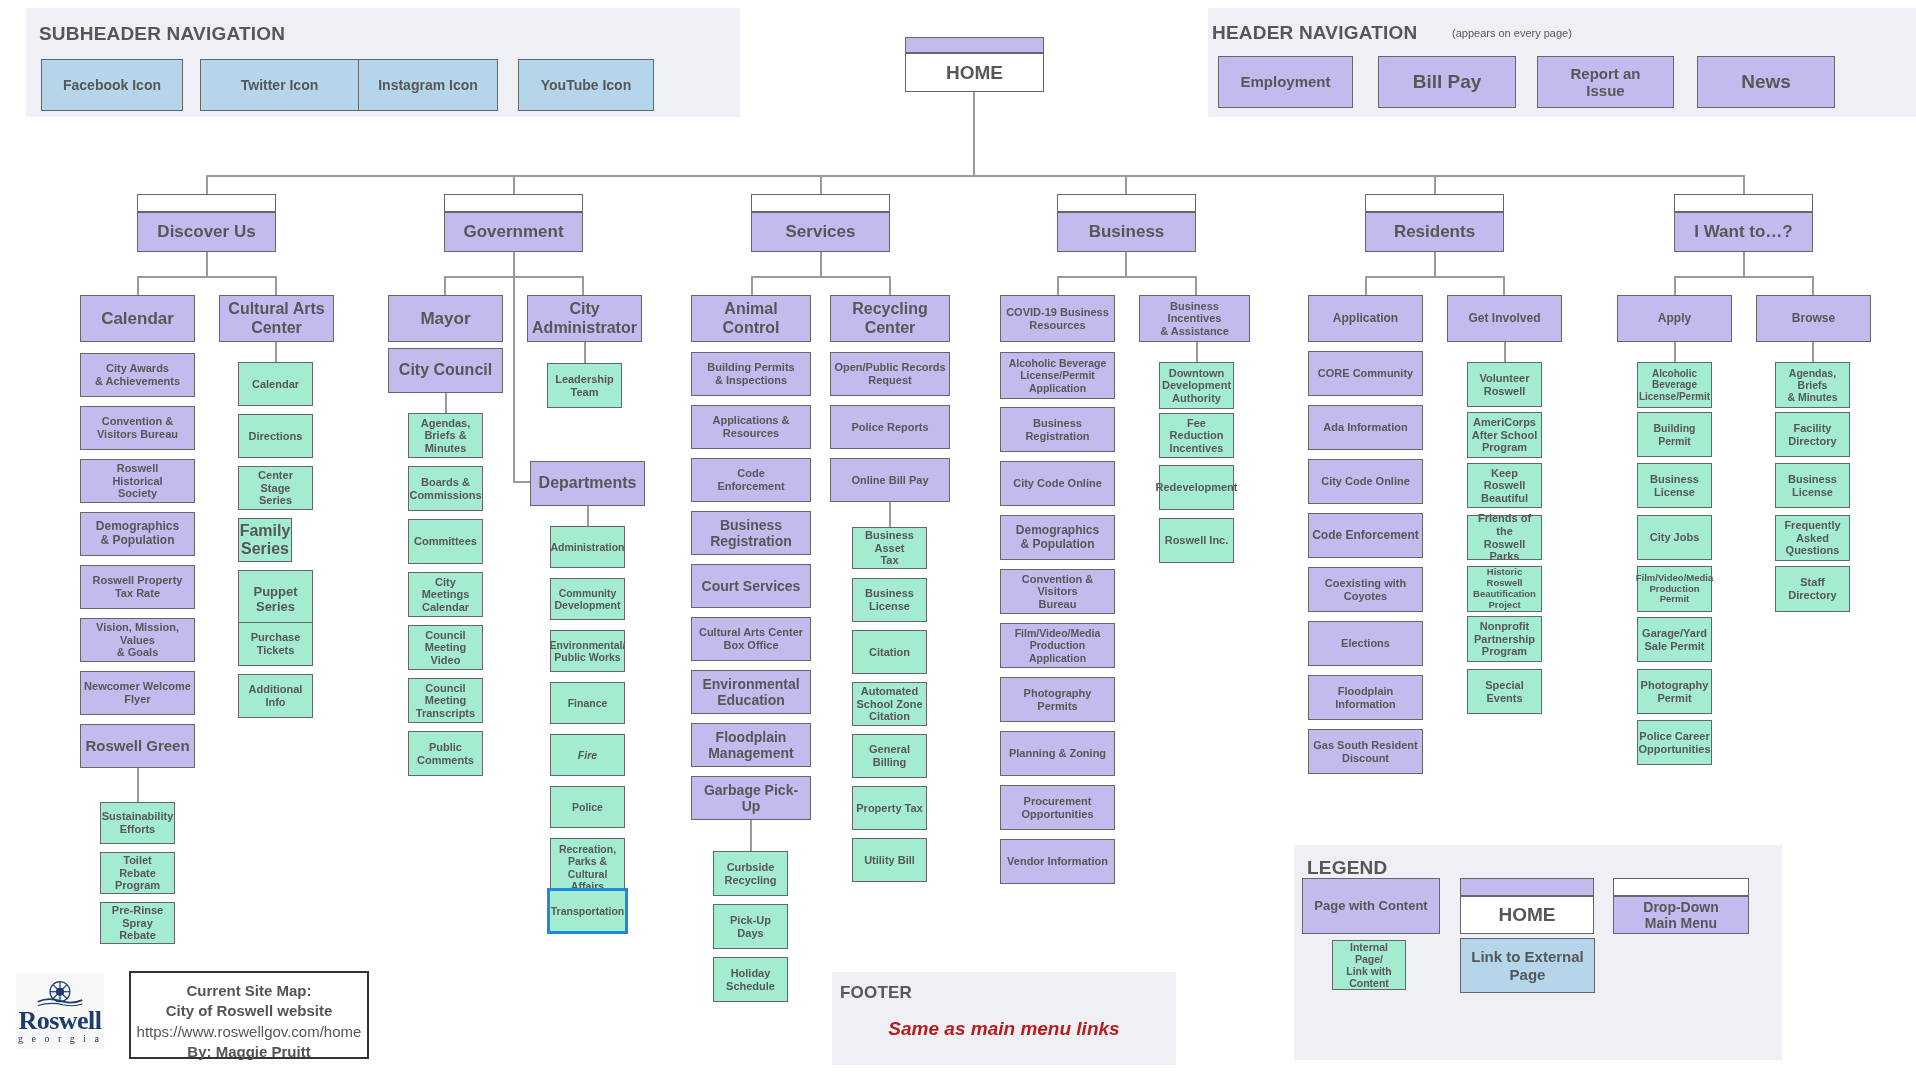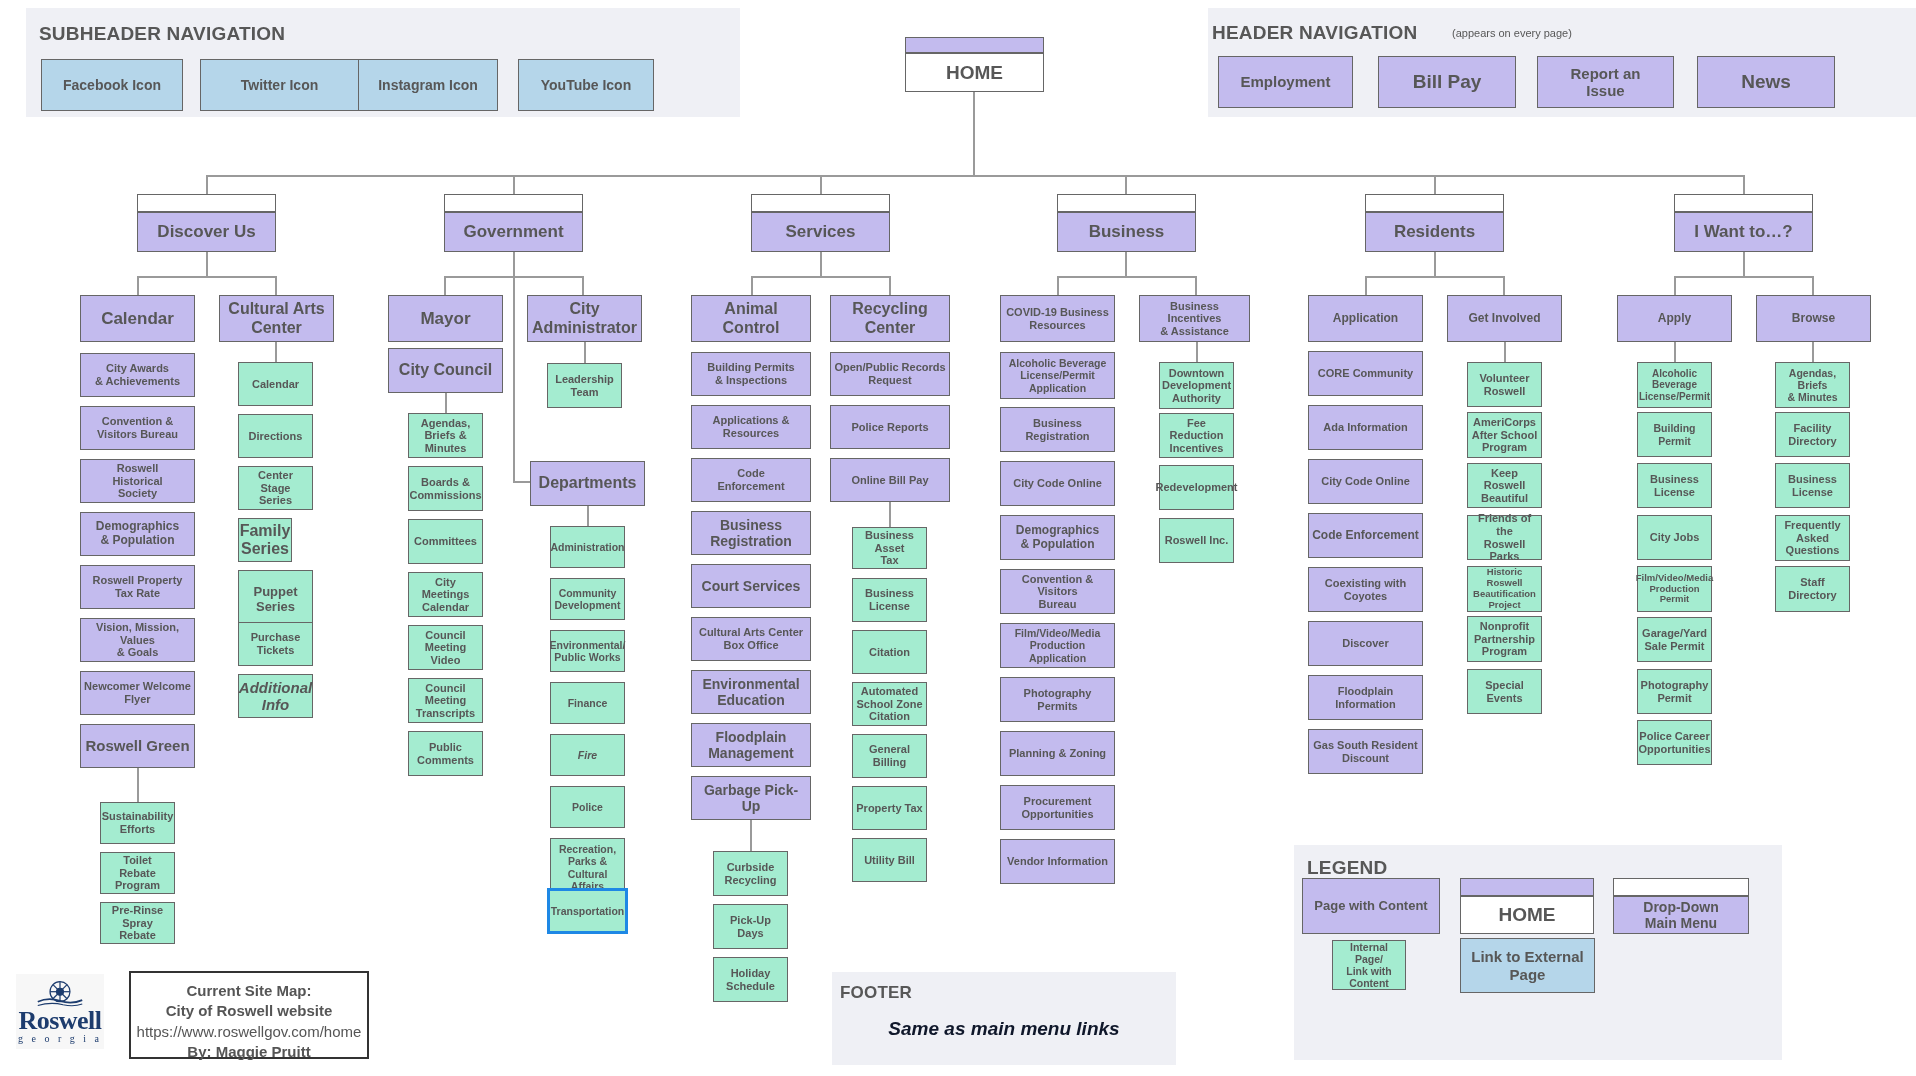--- a/index.html
+++ b/index.html
@@ -58,21 +58,21 @@
     position:absolute;
     font-weight:normal;
     color:#575757;
   }
 
   
   .footer-same{
     position:absolute;
     font-style:italic;
     font-weight:bold;
-    color:#0f172a;
+    color:#b91c1c;
     text-align:center;
   }
 
   
   .credit{
     position:absolute;
     border:2px solid #333;
     background:#fff;
     box-sizing:border-box;
     text-align:center;
@@ -201,21 +201,21 @@
 
   <div class="ln lnv" style="left:275px;top:342px;height:21px;"></div>
   <div class="node green" style="left:238px;top:362px;width:75px;height:44px;font-size:11px;">Calendar</div>
   <div class="node green" style="left:238px;top:414px;width:75px;height:44px;font-size:11px;">Directions</div>
   <div class="node green" style="left:238px;top:466px;width:75px;height:44px;font-size:11px;">Center Stage
 Series</div>
   <div class="node green" style="left:238px;top:518px;width:54px;height:44px;font-size:16px;">Family Series</div>
   <div class="node green" style="left:238px;top:570px;width:75px;height:60px;font-size:13px;">Puppet Series</div>
   <div class="node green" style="left:238px;top:622px;width:75px;height:44px;font-size:11px;">Purchase
 Tickets</div>
-  <div class="node green" style="left:238px;top:674px;width:75px;height:44px;font-size:15px;font-style:italic;">Additional
+  <div class="node green" style="left:238px;top:674px;width:75px;height:44px;font-size:11px;">Additional
 Info</div>
 
   <div class="ln lnv" style="left:513px;top:252px;height:25px;"></div>
   <div class="ln lnh" style="left:444px;top:276px;width:139px;"></div>
   <div class="ln lnv" style="left:444px;top:276px;height:19px;"></div>
   <div class="ln lnv" style="left:582px;top:276px;height:19px;"></div>
 
   <div class="node purple" style="left:388px;top:295px;width:115px;height:47px;font-size:17px;">Mayor</div>
   <div class="node purple" style="left:527px;top:295px;width:115px;height:47px;font-size:16px;">City
 Administrator</div>
@@ -357,21 +357,21 @@
 
   <div class="node purple" style="left:1308px;top:295px;width:115px;height:47px;font-size:12px;">Application</div>
   <div class="node purple" style="left:1447px;top:295px;width:115px;height:47px;font-size:12px;">Get Involved</div>
 
   <div class="node purple" style="left:1308px;top:351px;width:115px;height:45px;font-size:11px;">CORE Community</div>
   <div class="node purple" style="left:1308px;top:405px;width:115px;height:45px;font-size:11px;">Ada Information</div>
   <div class="node purple" style="left:1308px;top:459px;width:115px;height:45px;font-size:11px;">City Code Online</div>
   <div class="node purple" style="left:1308px;top:513px;width:115px;height:45px;font-size:12px;">Code Enforcement</div>
   <div class="node purple" style="left:1308px;top:567px;width:115px;height:45px;font-size:11px;">Coexisting with
 Coyotes</div>
-  <div class="node purple" style="left:1308px;top:621px;width:115px;height:45px;font-size:11px;">Discover</div>
+  <div class="node purple" style="left:1308px;top:621px;width:115px;height:45px;font-size:11px;">Elections</div>
   <div class="node purple" style="left:1308px;top:675px;width:115px;height:45px;font-size:11px;">Floodplain Information</div>
   <div class="node purple" style="left:1308px;top:729px;width:115px;height:45px;font-size:11px;">Gas South Resident
 Discount</div>
 
   <div class="ln lnv" style="left:1504px;top:342px;height:21px;"></div>
   <div class="node green" style="left:1467px;top:362px;width:75px;height:45px;font-size:11px;">Volunteer
 Roswell</div>
   <div class="node green" style="left:1467px;top:412px;width:75px;height:46px;font-size:11px;">AmeriCorps
 After School
 Program</div>

